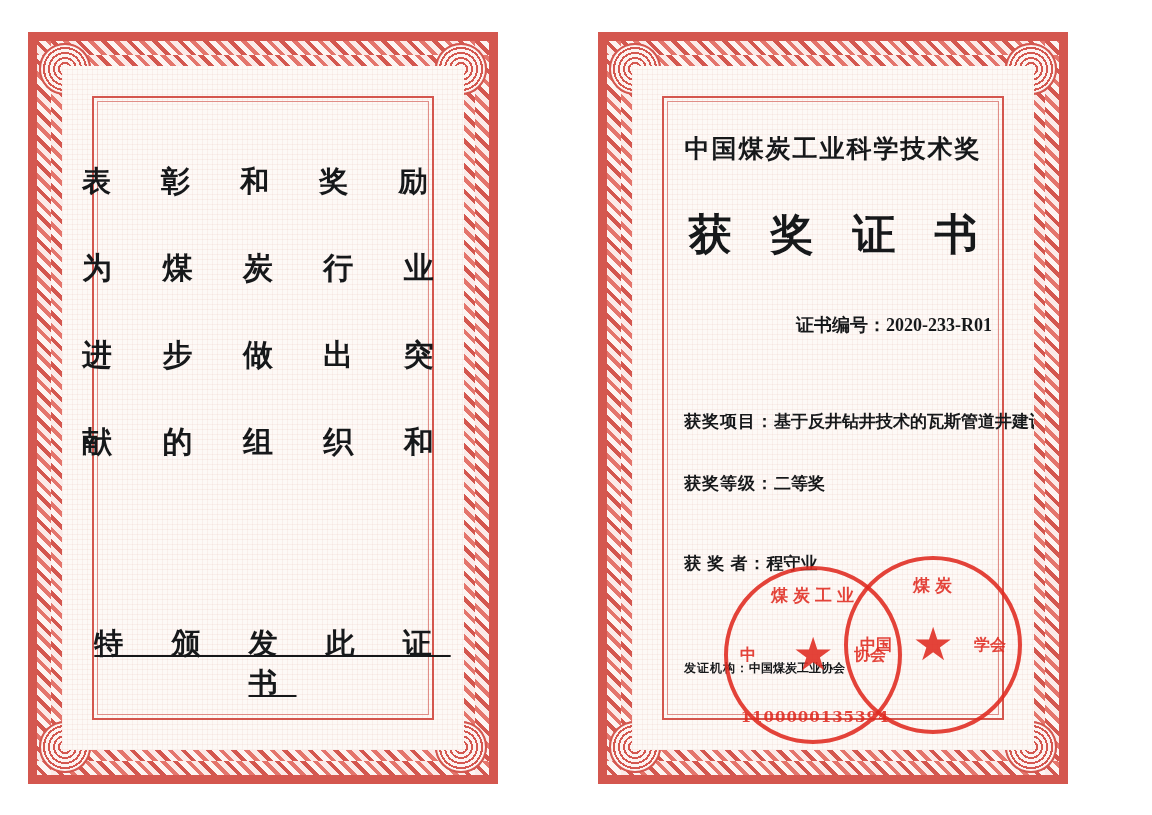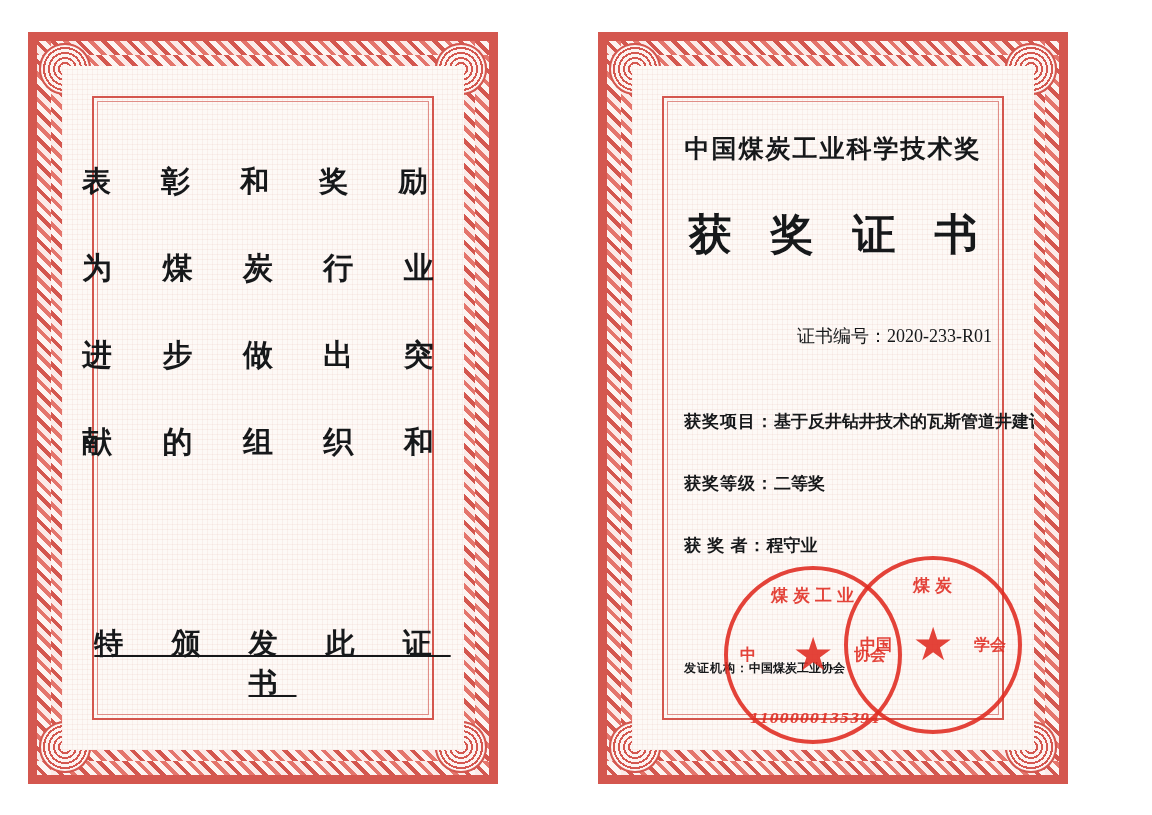--- a/index.html
+++ b/index.html
@@ -156,42 +156,42 @@
     font-family: "DejaVu Serif", "Liberation Serif", serif;
     font-weight: bold;
     font-size: 43px;
     letter-spacing: 12px;
     padding-left: 12px;
     color: #16181a;
   }
   .r-number {
     position: absolute;
     right: 42px;
-    top: 258px;
+    top: 247px;
     font-family: "Liberation Serif", "DejaVu Serif", serif;
-    font-weight: normal;
+    font-weight: bold;
     font-size: 18px;
     color: #16181a;
     text-align: center;
   }
   .field {
     position: absolute;
     left: 52px;
     right: 30px;
     font-family: "Liberation Serif", "DejaVu Serif", serif;
     font-weight: bold;
     font-size: 17px;
     color: #16181a;
     white-space: nowrap;
   }
   .field .lbl { letter-spacing: 1px; }
   .field .val { font-weight: bold; }
   .field.f1 { top: 344px; }
   .field.f2 { top: 406px; }
-  .field.f3 { top: 468px; }
+  .field.f3 { top: 486px; }
   .issuer {
     position: absolute;
     left: 52px;
     top: 584px;
     font-family: "Liberation Serif", "DejaVu Serif", serif;
     font-weight: bold;
     font-size: 12px;
     color: #16181a;
     line-height: 36px;
     white-space: nowrap;
@@ -231,23 +231,22 @@
     left: 4px; right: 0;
     text-align: center;
     font-family: "DejaVu Serif", "Liberation Serif", serif;
     font-weight: bold;
     font-size: 17px;
     letter-spacing: 5px;
   }
   .seal .arc.top { top: 14px; }
   .seal .arc.bottom {
     bottom: 14px;
-    font-size: 13px;
+    font-size: 15px;
     letter-spacing: 1px;
-    font-style: italic;
   }
   .seal .side-l, .seal .side-r {
     position: absolute;
     top: 50%;
     transform: translateY(-50%);
     font-family: "DejaVu Serif", "Liberation Serif", serif;
     font-weight: bold;
     font-size: 16px;
   }
   .seal .side-l { left: 12px; }

